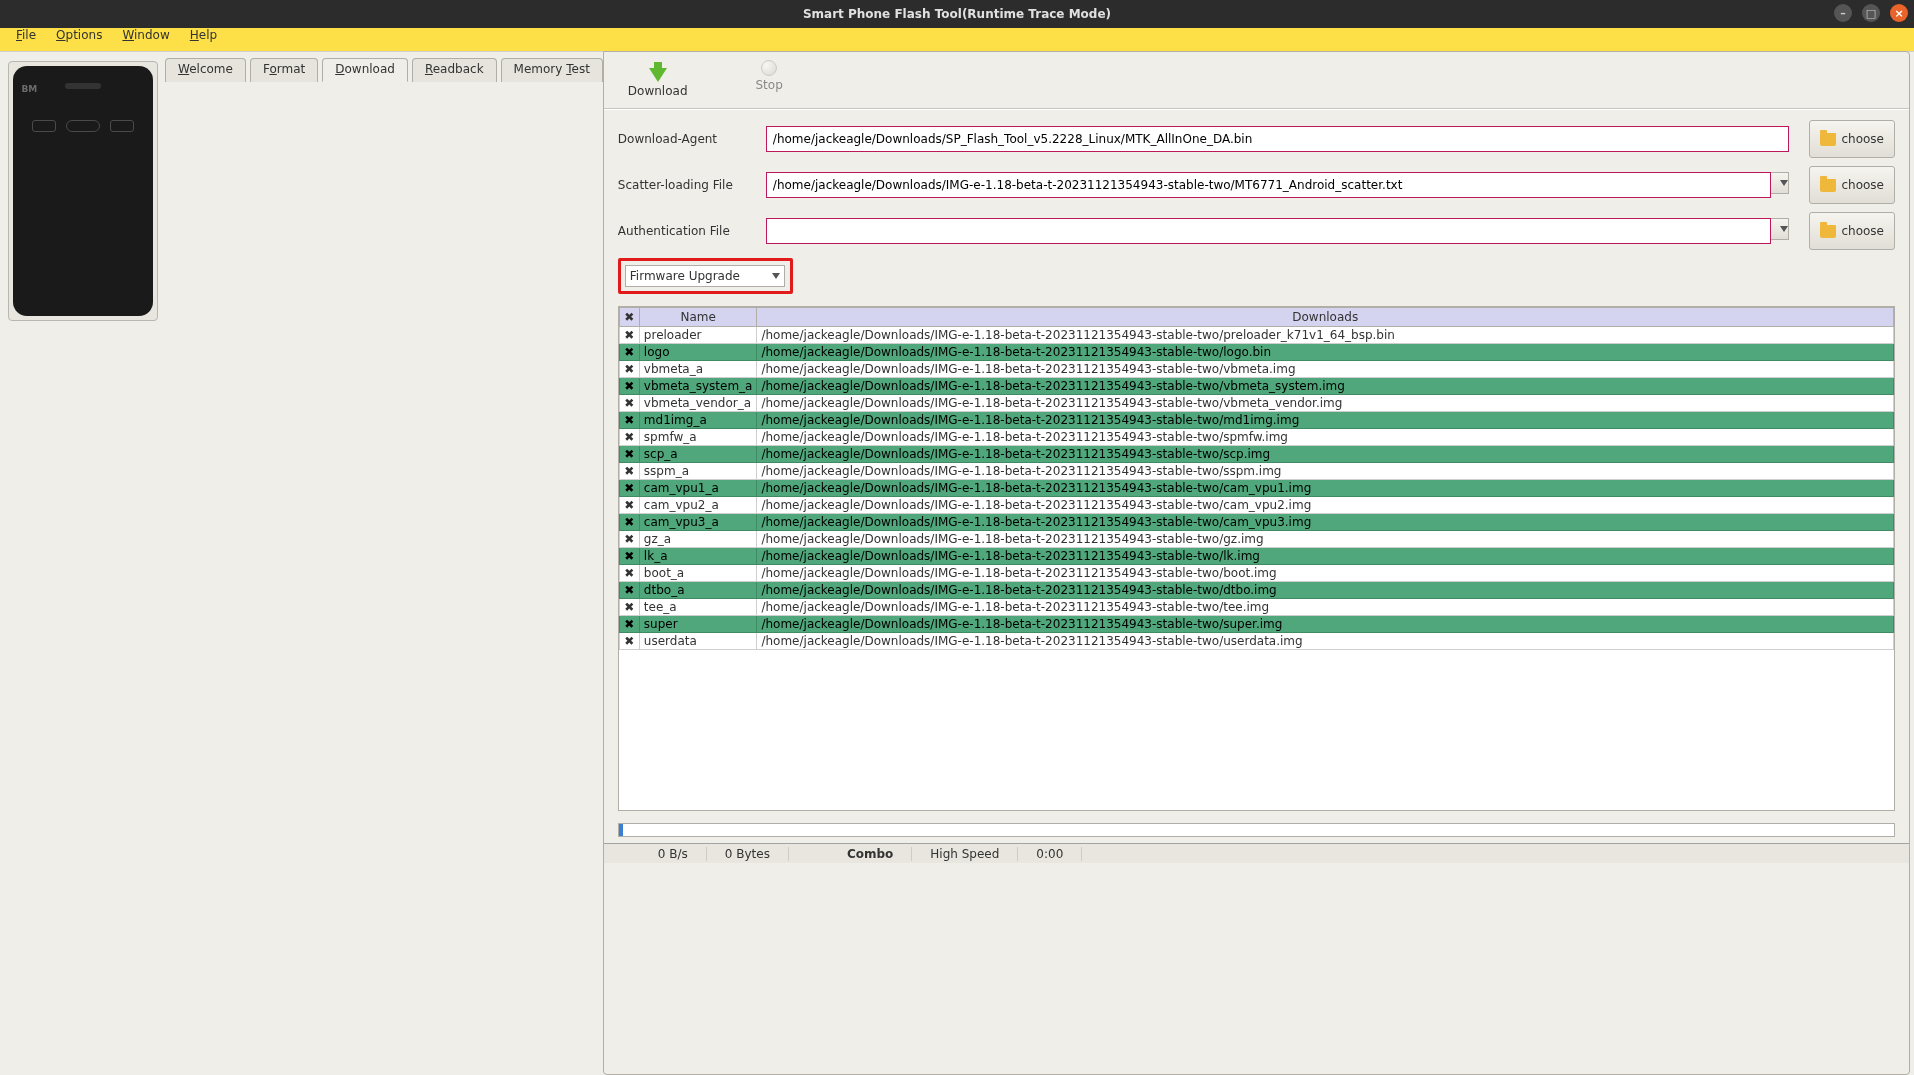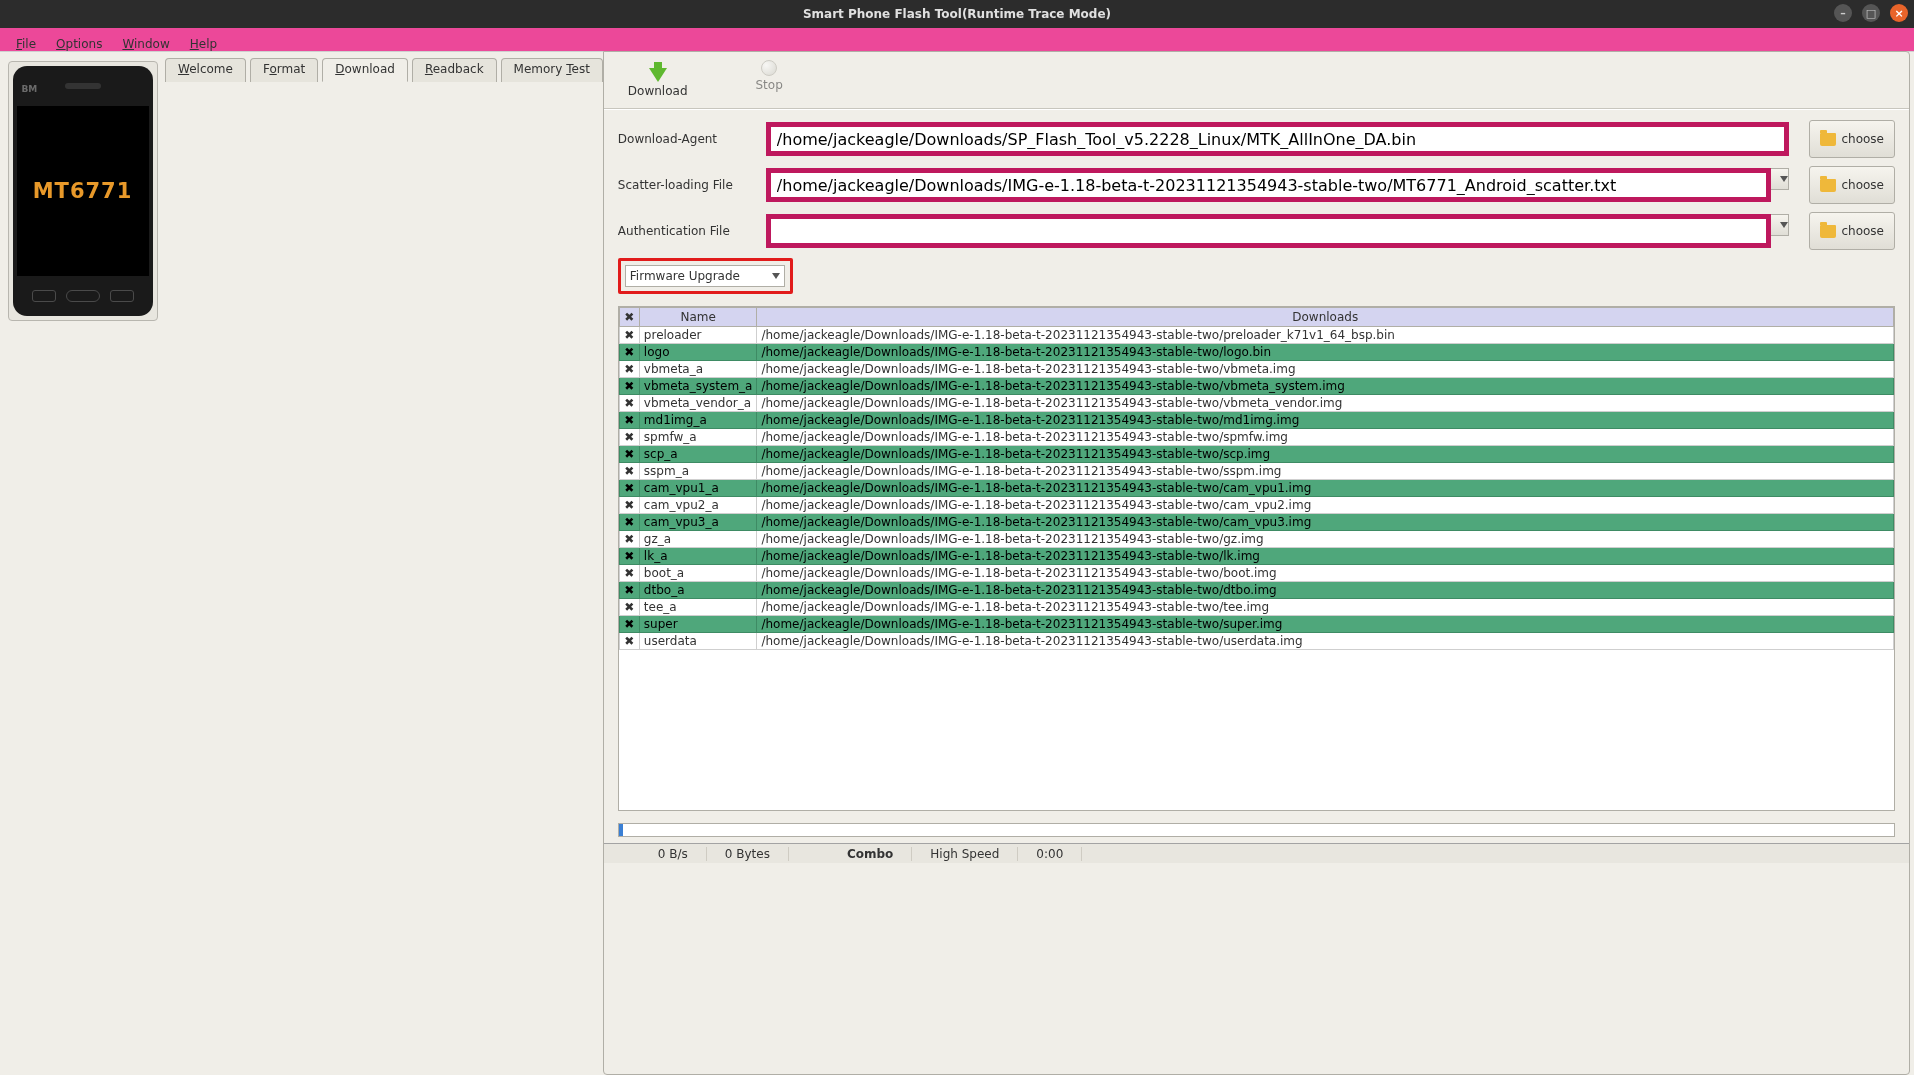--- a/index.html
+++ b/index.html
@@ -36,25 +36,25 @@
   display: flex;
   align-items: center;
   justify-content: center;
   font-size: 11px;
   color: #333;
 }
 .tb-min { background: #555; color: #ccc; }
 .tb-max { background: #555; color: #ccc; }
 .tb-close { background: #e8642a; color: #fff; }
 .menubar {
-  background: #ec4899;
+  background: #fde047;
   border-bottom: 1px solid #cfcfcf;
   height: 24px;
   display: flex;
-  align-items: flex-end;
+  align-items: flex-start;
   padding: 0 6px;
 }
 .menubar .mi {
   padding: 0 10px;
   cursor: default;
 }
 .menubar .mi u { text-decoration: underline; }
 .app-body {
   display: flex;
   height: calc(1075px - 28px - 24px);
@@ -184,25 +184,25 @@
 .form-row {
   display: flex;
   align-items: center;
   margin-bottom: 8px;
   gap: 20px;
 }
 .form-row label { width: 128px; }
 .form-row input {
   flex: 1;
   height: 22px;
-  border: 5px solid #be185d;
+  border: 1px solid #be185d;
   background: #fff;
   padding: 12px 6px;
   font-family: inherit;
-  font-size: 16px;
+  font-size: 12px;
 }
 .combo-wrap { flex: 1; display:flex; }
 .combo-wrap input { flex:1; }
 .combo-arrow {
   width:18px; height:22px;
   display:flex; align-items:center; justify-content:center;
   border:1px solid #b0aea6; border-left:none;
   background: linear-gradient(#f6f4ee,#e0ded6);
 }
 .choose-btn {
@@ -308,23 +308,20 @@
 </div>
 
 <div class="app-body">
   <div class="side-panel">
     <div class="phone-outline">
       <div class="phone">
         <div class="phone-top">
           <span class="phone-bm">BM</span>
           <div class="phone-speaker"></div>
         </div>
-        <div class="phone-screen">
-          <span class="chip-label">MT6771</span>
-        </div>
         <div class="phone-bottom">
           <span class="phone-nicon"></span>
           <span class="phone-nicon home"></span>
           <span class="phone-nicon"></span>
         </div>
       </div>
     </div>
   </div>
 
   <div class="main-col">

